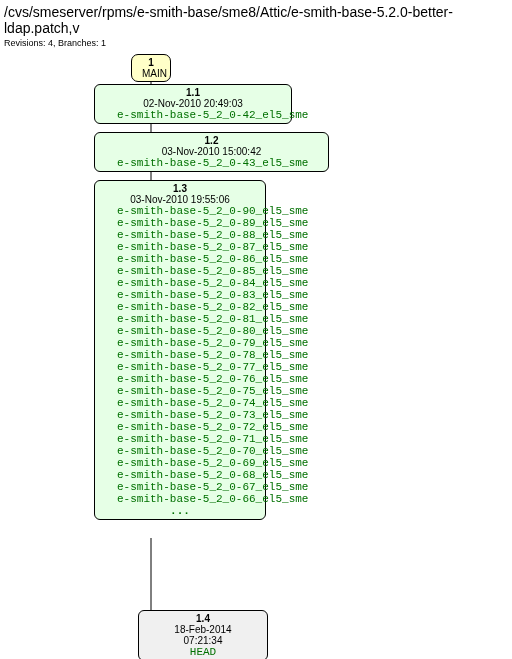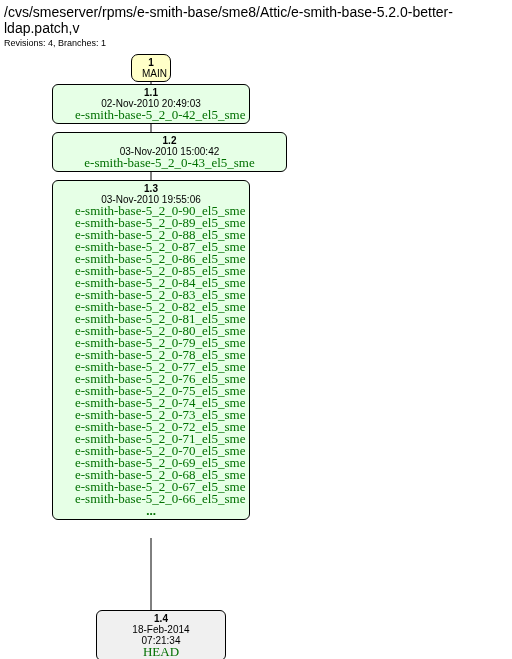--- a/index.html
+++ b/index.html
@@ -24,32 +24,33 @@
     height: 620px;
   }
   svg { position: absolute; left: 0; top: 0; }
   .node {
     position: absolute;
     border: 1px solid #000;
     border-radius: 6px;
     text-align: center;
     box-sizing: border-box;
     padding: 2px 22px;
+    margin-left: 42px;
   }
   .node .version {
     font-weight: bold;
     font-size: 10px;
   }
   .node .date {
     font-size: 10px;
     color: #000;
   }
   .node .tag {
-    font-family: Liberation Serif, serif;
-    font-size: 13px;
+    font-family: Liberation Mono, monospace;
+    font-size: 11px;
     color: #007000;
     line-height: 12px;
     white-space: nowrap;
   }
   .branch-box {
     position: absolute;
     border: 1px solid #000;
     border-radius: 7px;
     background: #ffffc8;
     text-align: center;
@@ -88,21 +89,21 @@
     <div class="date">02-Nov-2010 20:49:03</div>
     <div class="tag">e-smith-base-5_2_0-42_el5_sme</div>
   </div>
 
   <div class="node n12" style="left:48px; top:78px; width:235px;">
     <div class="version">1.2</div>
     <div class="date">03-Nov-2010 15:00:42</div>
     <div class="tag">e-smith-base-5_2_0-43_el5_sme</div>
   </div>
 
-  <div class="node n13" style="left:48px; top:126px; width:198px;">
+  <div class="node n13" style="left:48px; top:126px; width:172px;">
     <div class="version">1.3</div>
     <div class="date">03-Nov-2010 19:55:06</div>
     <div id="n13-tags">
         <div class="tag">e-smith-base-5_2_0-90_el5_sme</div>
         <div class="tag">e-smith-base-5_2_0-89_el5_sme</div>
         <div class="tag">e-smith-base-5_2_0-88_el5_sme</div>
         <div class="tag">e-smith-base-5_2_0-87_el5_sme</div>
         <div class="tag">e-smith-base-5_2_0-86_el5_sme</div>
         <div class="tag">e-smith-base-5_2_0-85_el5_sme</div>
         <div class="tag">e-smith-base-5_2_0-84_el5_sme</div>

